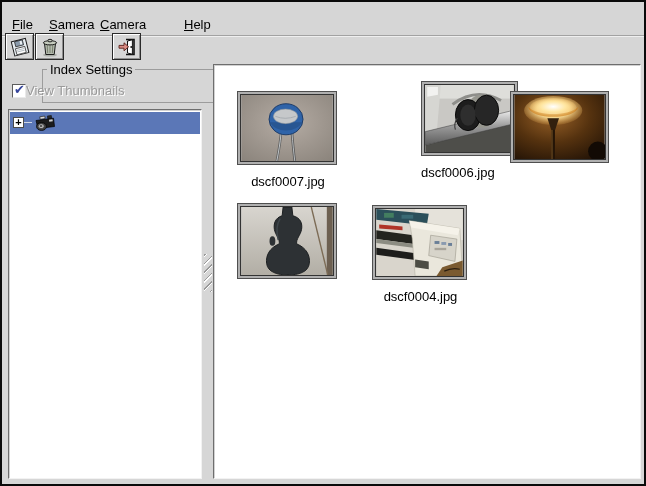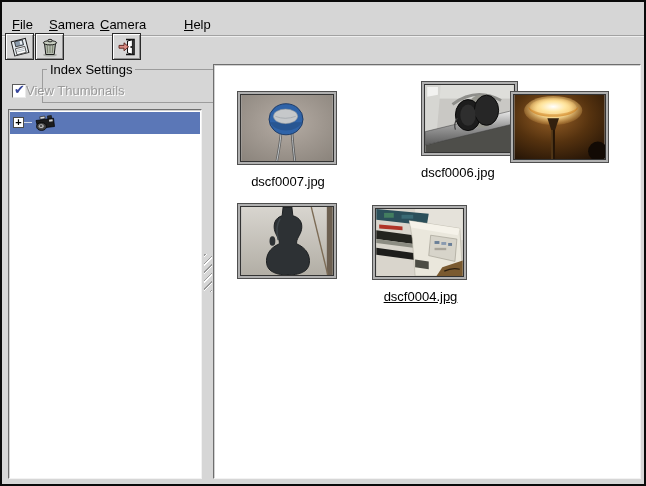--- a/index.html
+++ b/index.html
@@ -240,21 +240,21 @@
           <line x1="72" y1="0" x2="89" y2="70" stroke="#7c6b55" stroke-width="1.4"></line>
           <path d="M43,0 L52,0 L53,9 C61,11 63,17 62,23 C61,29 56,33 57,38
                    C67,42 71,50 70,58 C69,67 59,70 48,70 C37,70 27,67 26,58
                    C25,50 29,42 39,38 C40,33 35,29 34,23 C33,17 35,11 42,9 Z" fill="#2d3134" stroke="#1b1e20" stroke-width="1"></path>
           <ellipse cx="32" cy="35" rx="3" ry="5" fill="#2d3134"></ellipse>
           <path d="M40,12 C36,18 36,26 38,34" stroke="#3f464b" stroke-width="1.5" fill="none"></path>
         </svg>
       </span>
     </div>
 
-    <div class="thumb-cell" style="left:158px;top:140px;width:97px;text-decoration:underline;">
+    <div class="thumb-cell" style="left:158px;top:140px;width:97px;">
       <span class="thumb-frame">
         <svg width="89" height="69" viewBox="0 0 89 69">
           <rect width="89" height="69" fill="#d9d5cc"></rect>
           <rect x="40" width="49" height="32" fill="#e5e2da"></rect>
           <polygon points="0,0 54,5 52,17 0,11" fill="#2b4f5a"></polygon>
           <rect x="8" y="4" width="10" height="5" fill="#4a8a62" opacity=".8"></rect>
           <rect x="26" y="6" width="12" height="4" fill="#3a6a74"></rect>
           <polygon points="3,16 27,18 27,22 3,20" fill="#b03428"></polygon>
           <polygon points="0,22 46,28 46,37 0,31" fill="#24241f"></polygon>
           <polygon points="0,31 46,37 46,41 0,35" fill="#8c8c82"></polygon>

